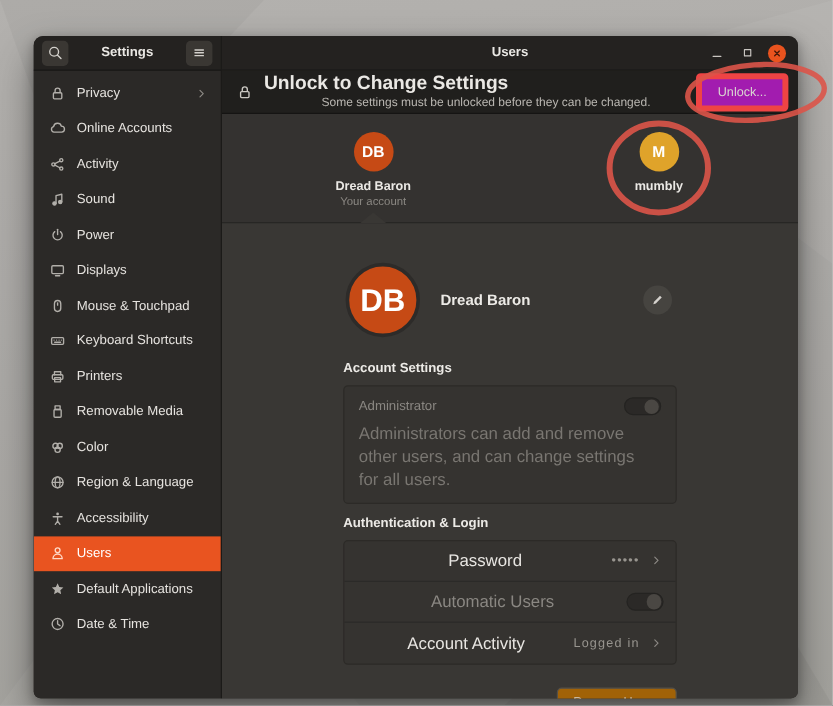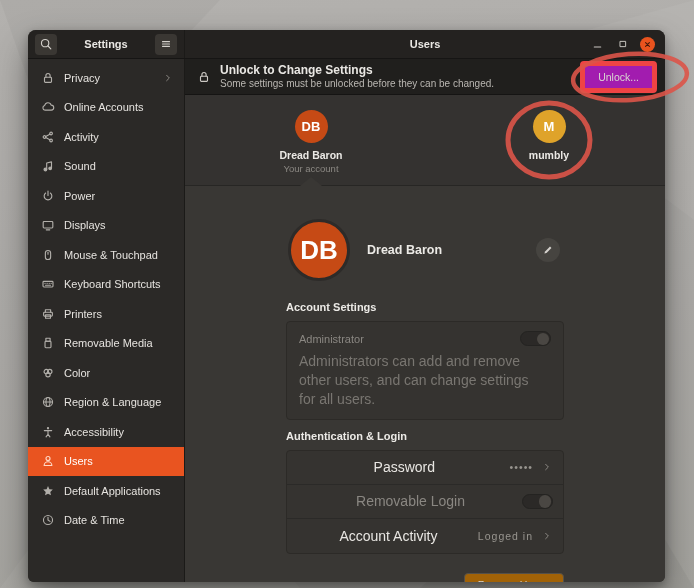--- a/index.html
+++ b/index.html
@@ -43,22 +43,22 @@
   .side-item.selected { background:#E95420; color:#ffffff; }
   .side-item.selected .icon { color:#ffd9c7; }
 
   .main { flex:1; display:flex; flex-direction:column; background:#393734; min-width:0; }
 
   
   .banner { height:36px; flex:0 0 36px; background:#201f1d; border-bottom:1px solid #151413;
     display:flex; align-items:center; padding:0 8px 0 12px; }
   .banner .lock { color:#cbc8c3; display:flex; margin-right:9px; }
   .banner-text { flex:1; line-height:1.25; }
-  .banner-title { font-size:12px; font-weight:bold; color:#eae8e4; }
-  .banner-sub { font-size:10px; color:#bab7b2; }
+  .banner-title { font-size:16px; font-weight:bold; color:#eae8e4; }
+  .banner-sub { font-size:10px; color:#bab7b2;margin-left:48px; }
   .unlock-btn { background:#a21caf; border:5px solid #ef4444; border-radius:4px;
     color:#d9d6d1; font-size:10.5px; padding:5px 13px;text-align:center; }
 
   
   .carousel { position:relative; height:91px; flex:0 0 91px; background:#343230;
     border-bottom:1px solid #272624; }
   .user-tab { position:absolute; top:15px; width:120px; display:flex; flex-direction:column;
     align-items:center; cursor:pointer; }
   .avatar { border-radius:50%; color:#fff; display:flex; align-items:center;
     justify-content:center; font-weight:bold; }
@@ -383,21 +383,21 @@
                 <div class="arow">
                   <span class="alabel">Password</span>
                   <span class="aval">•••••</span>
                   <span class="chev-i">
                     <svg class="gi" width="12" height="12" viewBox="0 0 16 16" fill="none" stroke="currentColor" stroke-width="1.3" stroke-linecap="round" stroke-linejoin="round">
                       <path d="M6.2 4.4 9.8 8l-3.6 3.6"></path>
                     </svg>
                   </span>
                 </div>
                 <div class="arow disabled">
-                  <span class="alabel">Removable Login</span>
+                  <span class="alabel">Automatic Users</span>
                   <div class="toggle right">
                     <div class="knob"></div>
                   </div>
                 </div>
                 <div class="arow">
                   <span class="alabel">Account Activity</span>
                   <span class="aval">Logged in</span>
                   <span class="chev-i">
                     <svg class="gi" width="12" height="12" viewBox="0 0 16 16" fill="none" stroke="currentColor" stroke-width="1.3" stroke-linecap="round" stroke-linejoin="round">
                       <path d="M6.2 4.4 9.8 8l-3.6 3.6"></path>

